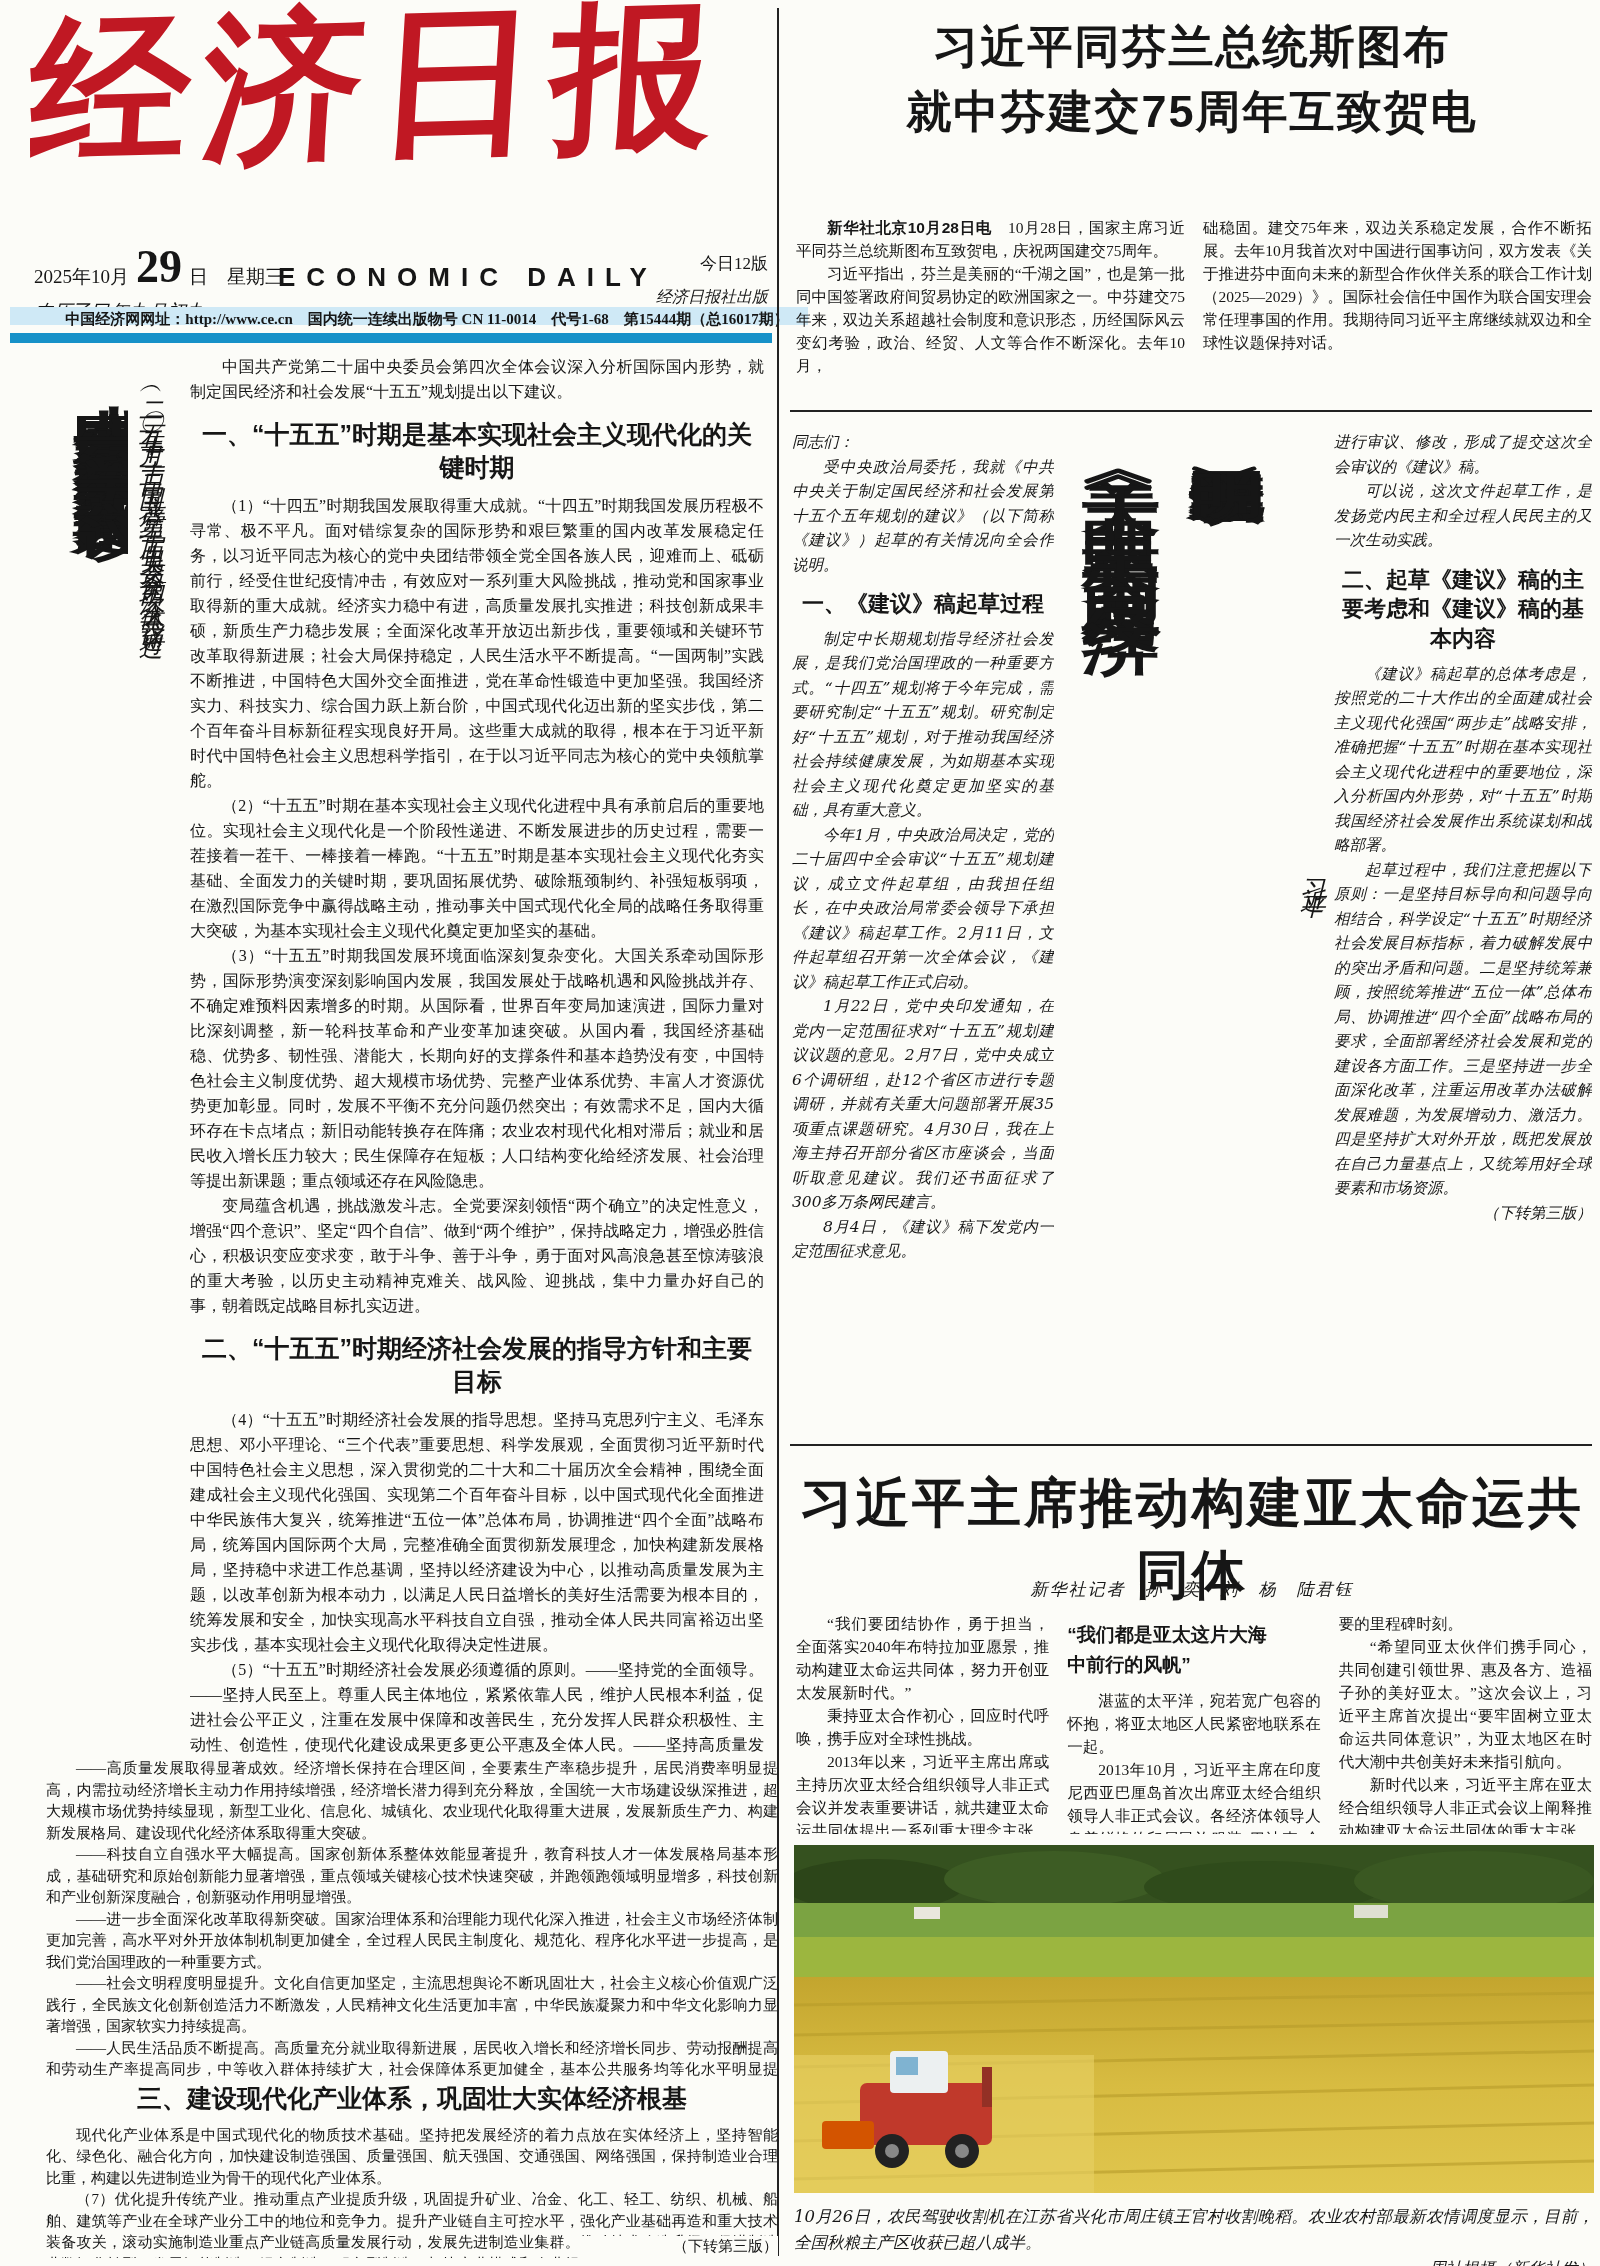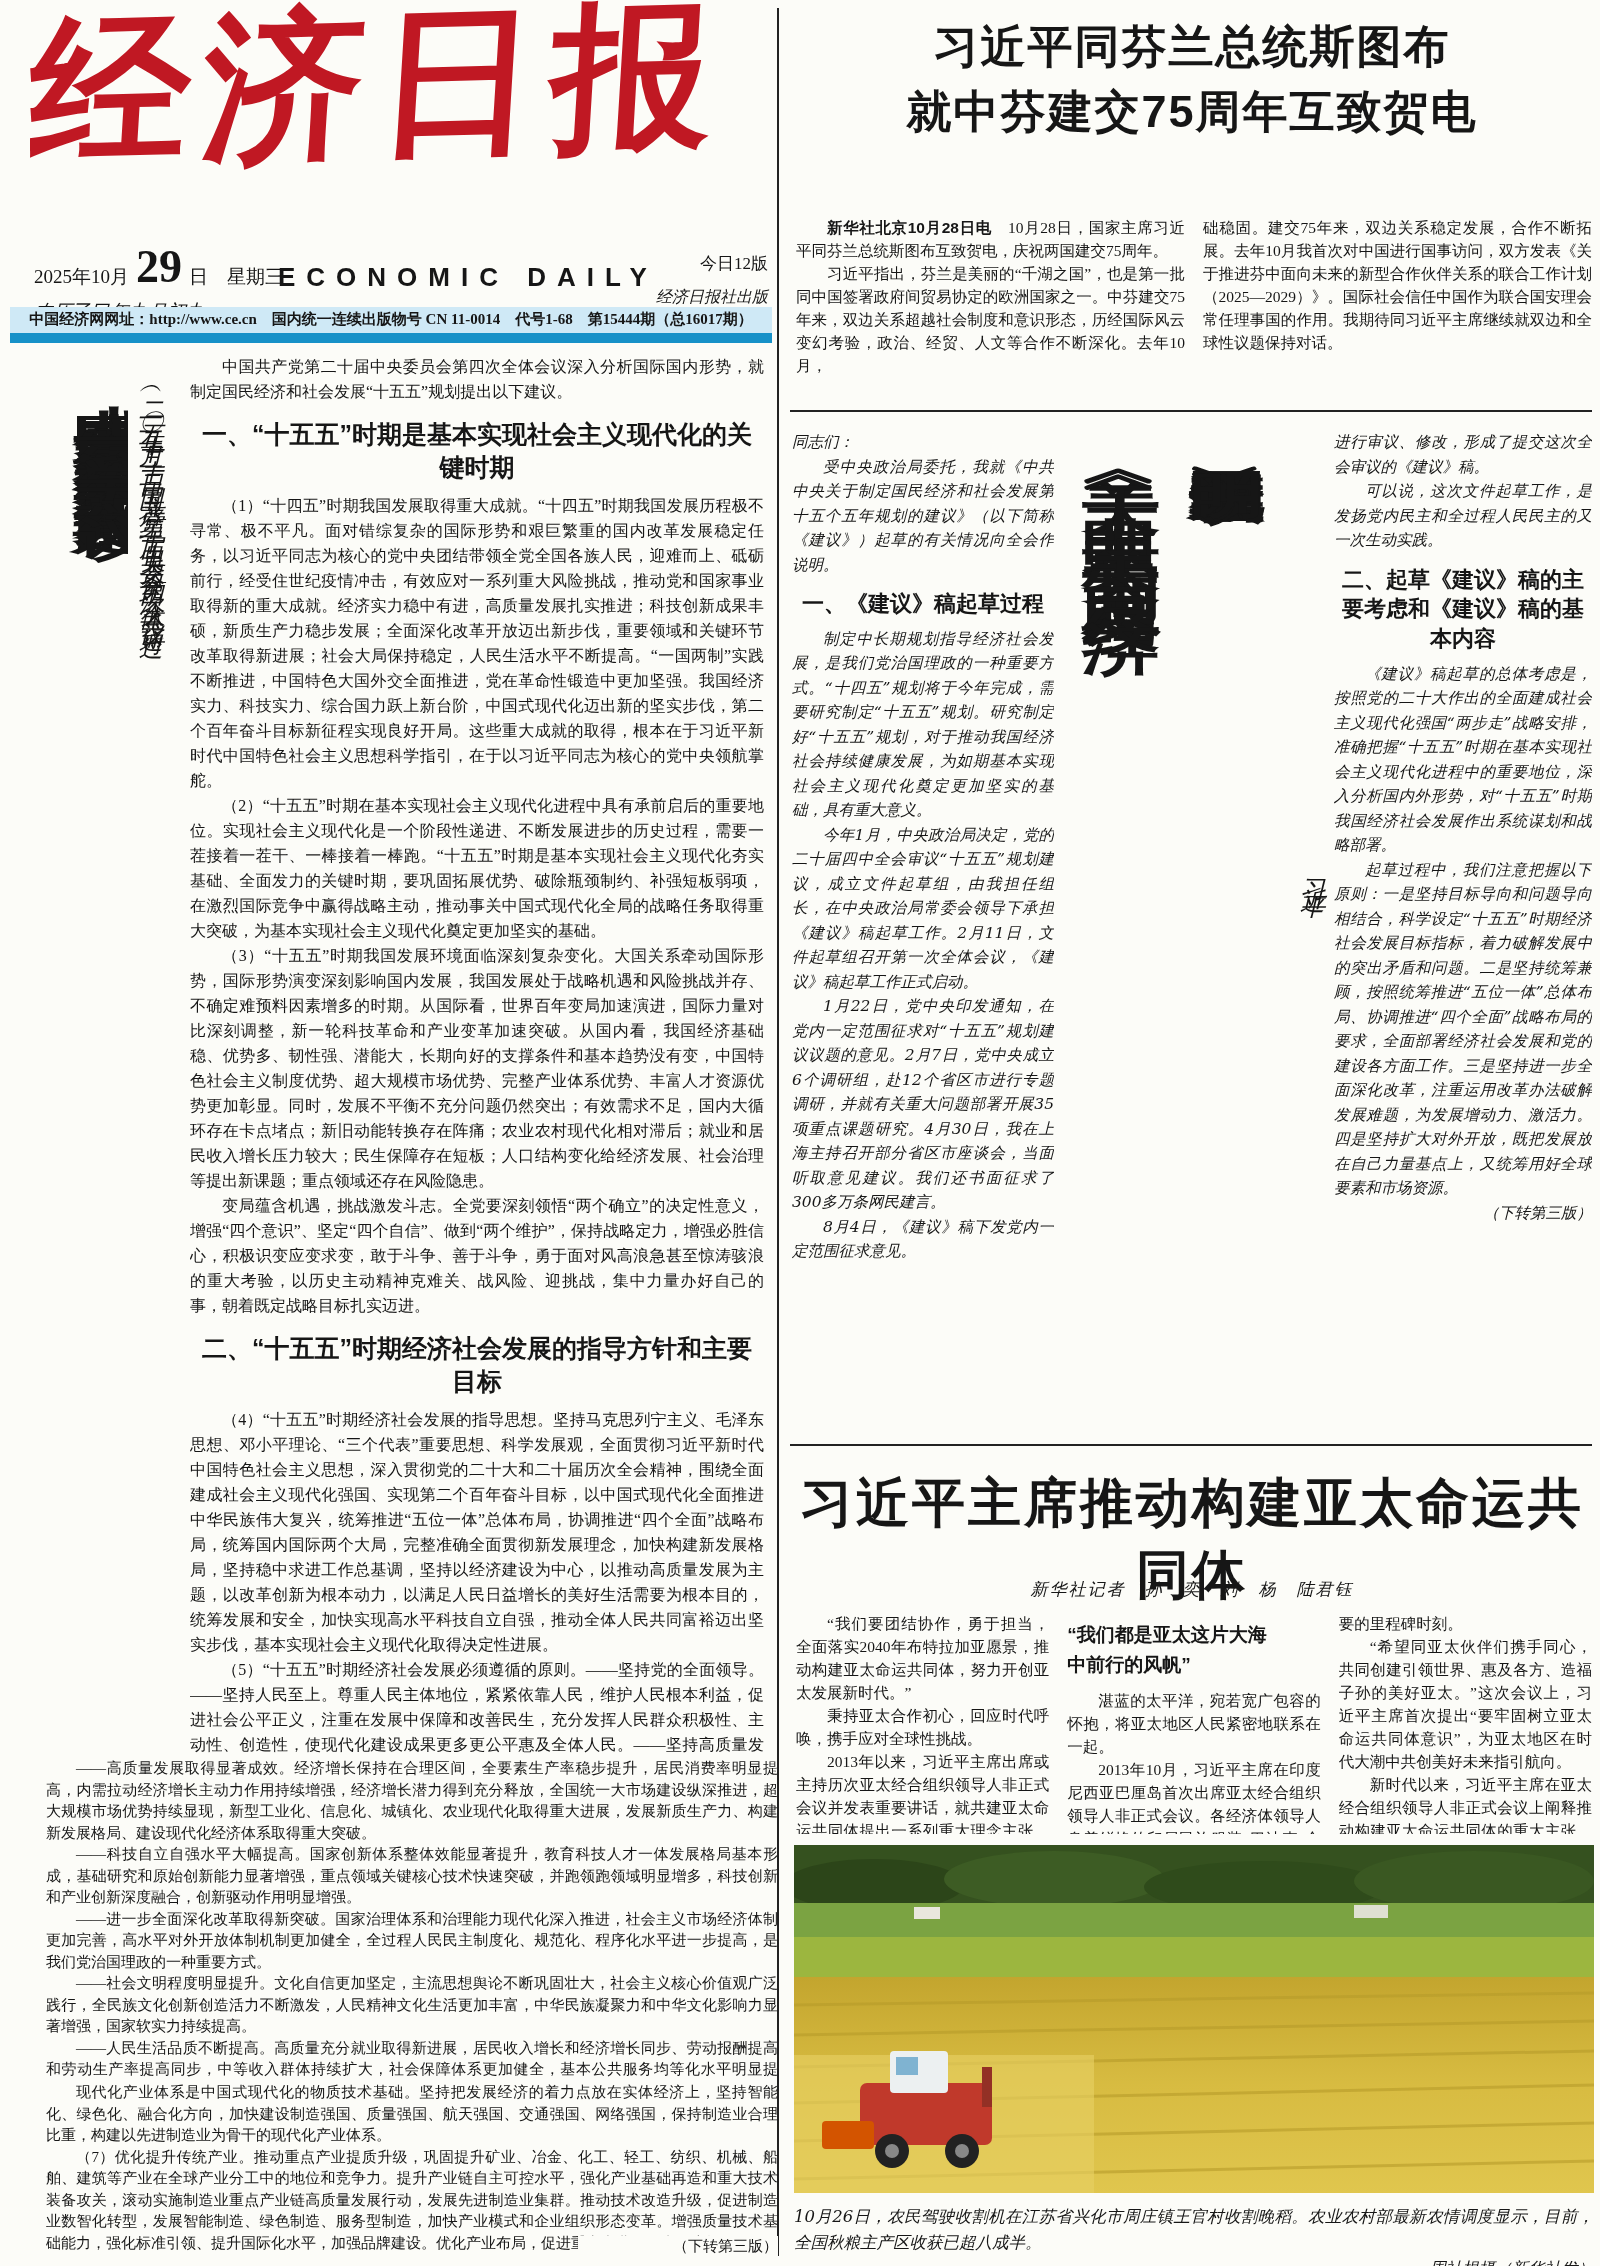--- a/index.html
+++ b/index.html
@@ -64,21 +64,21 @@
     <div class="kai" style="font-size:19px;margin-top:9px;">农历乙巳年九月初九</div>
   </div>
 
   <div class="abs" id="eng-title" style="left:278px;top:262px;">ECONOMIC DAILY</div>
 
   <div class="abs" style="left:560px;top:252px;width:208px;text-align:right;">
     <div style="font-size:17px;">今日12版</div>
     <div class="kai" style="font-size:16px;margin-top:12px;">经济日报社出版</div>
   </div>
 
-  <div class="abs" id="info-strip" style="left:10px;top:307px;width:762px;height:26px;">中国经济网网址：http://www.ce.cn　国内统一连续出版物号 CN 11-0014　代号1-68　第15444期（总16017期）</div>
+  <div class="abs" id="info-strip" style="left:10px;top:307px;width:762px;height:18px;padding-left:36px;">中国经济网网址：http://www.ce.cn　国内统一连续出版物号 CN 11-0014　代号1-68　第15444期（总16017期）</div>
   <div class="abs" id="blue-bar" style="left:10px;top:333px;width:762px;height:10px;"></div>
 
   <div class="abs rule-v" style="left:777px;top:8px;height:2248px;"></div>
 
   <div class="abs hei" id="cong-headline" style="left:792px;top:14px;width:800px;">
     <div>习近平同芬兰总统斯图布</div>
     <div>就中芬建交75周年互致贺电</div>
   </div>
 
   <div class="abs threecol" style="left:796px;top:216px;width:796px;height:186px;">
@@ -116,20 +116,21 @@
   <div class="abs bodytext widebody" style="left:32px;top:1758px;width:732px;height:320px;">
     <div class="p">——高质量发展取得显著成效。经济增长保持在合理区间，全要素生产率稳步提升，居民消费率明显提高，内需拉动经济增长主动力作用持续增强，经济增长潜力得到充分释放，全国统一大市场建设纵深推进，超大规模市场优势持续显现，新型工业化、信息化、城镇化、农业现代化取得重大进展，发展新质生产力、构建新发展格局、建设现代化经济体系取得重大突破。</div>
     <div class="p">——科技自立自强水平大幅提高。国家创新体系整体效能显著提升，教育科技人才一体发展格局基本形成，基础研究和原始创新能力显著增强，重点领域关键核心技术快速突破，并跑领跑领域明显增多，科技创新和产业创新深度融合，创新驱动作用明显增强。</div>
     <div class="p">——进一步全面深化改革取得新突破。国家治理体系和治理能力现代化深入推进，社会主义市场经济体制更加完善，高水平对外开放体制机制更加健全，全过程人民民主制度化、规范化、程序化水平进一步提高，是我们党治国理政的一种重要方式。</div>
     <div class="p">——社会文明程度明显提升。文化自信更加坚定，主流思想舆论不断巩固壮大，社会主义核心价值观广泛践行，全民族文化创新创造活力不断激发，人民精神文化生活更加丰富，中华民族凝聚力和中华文化影响力显著增强，国家软实力持续提高。</div>
     <div class="p">——人民生活品质不断提高。高质量充分就业取得新进展，居民收入增长和经济增长同步、劳动报酬提高和劳动生产率提高同步，中等收入群体持续扩大，社会保障体系更加健全，基本公共服务均等化水平明显提升。</div>
 
   </div>
 
   <div class="abs bodytext widebody" style="left:32px;top:2082px;width:732px;height:176px;">
+    <div class="sec-head hei" style="margin-top:0;">三、建设现代化产业体系，巩固壮大实体经济根基</div>
     <div class="p">现代化产业体系是中国式现代化的物质技术基础。坚持把发展经济的着力点放在实体经济上，坚持智能化、绿色化、融合化方向，加快建设制造强国、质量强国、航天强国、交通强国、网络强国，保持制造业合理比重，构建以先进制造业为骨干的现代化产业体系。</div>
     <div class="p">（7）优化提升传统产业。推动重点产业提质升级，巩固提升矿业、冶金、化工、轻工、纺织、机械、船舶、建筑等产业在全球产业分工中的地位和竞争力。提升产业链自主可控水平，强化产业基础再造和重大技术装备攻关，滚动实施制造业重点产业链高质量发展行动，发展先进制造业集群。推动技术改造升级，促进制造业数智化转型，发展智能制造、绿色制造、服务型制造，加快产业模式和企业组织形态变革。增强质量技术基础能力，强化标准引领、提升国际化水平，加强品牌建设。优化产业布局，促进重点产业在国内有序转移。</div>
   </div>
   <div class="abs widebody" style="left:564px;top:2236px;width:200px;text-align:right;background:#fcfcf8;">（下转第三版）</div>
 
   <div class="abs expl-col kai" style="left:792px;top:430px;width:262px;height:1000px;">
     <div class="p noindent">同志们：</div>
     <div class="p">受中央政治局委托，我就《中共中央关于制定国民经济和社会发展第十五个五年规划的建议》（以下简称《建议》）起草的有关情况向全会作说明。</div>
     <div class="expl-head hei">一、《建议》稿起草过程</div>
     <div class="p">制定中长期规划指导经济社会发展，是我们党治国理政的一种重要方式。“十四五”规划将于今年完成，需要研究制定“十五五”规划。研究制定好“十五五”规划，对于推动我国经济社会持续健康发展，为如期基本实现社会主义现代化奠定更加坚实的基础，具有重大意义。</div>

